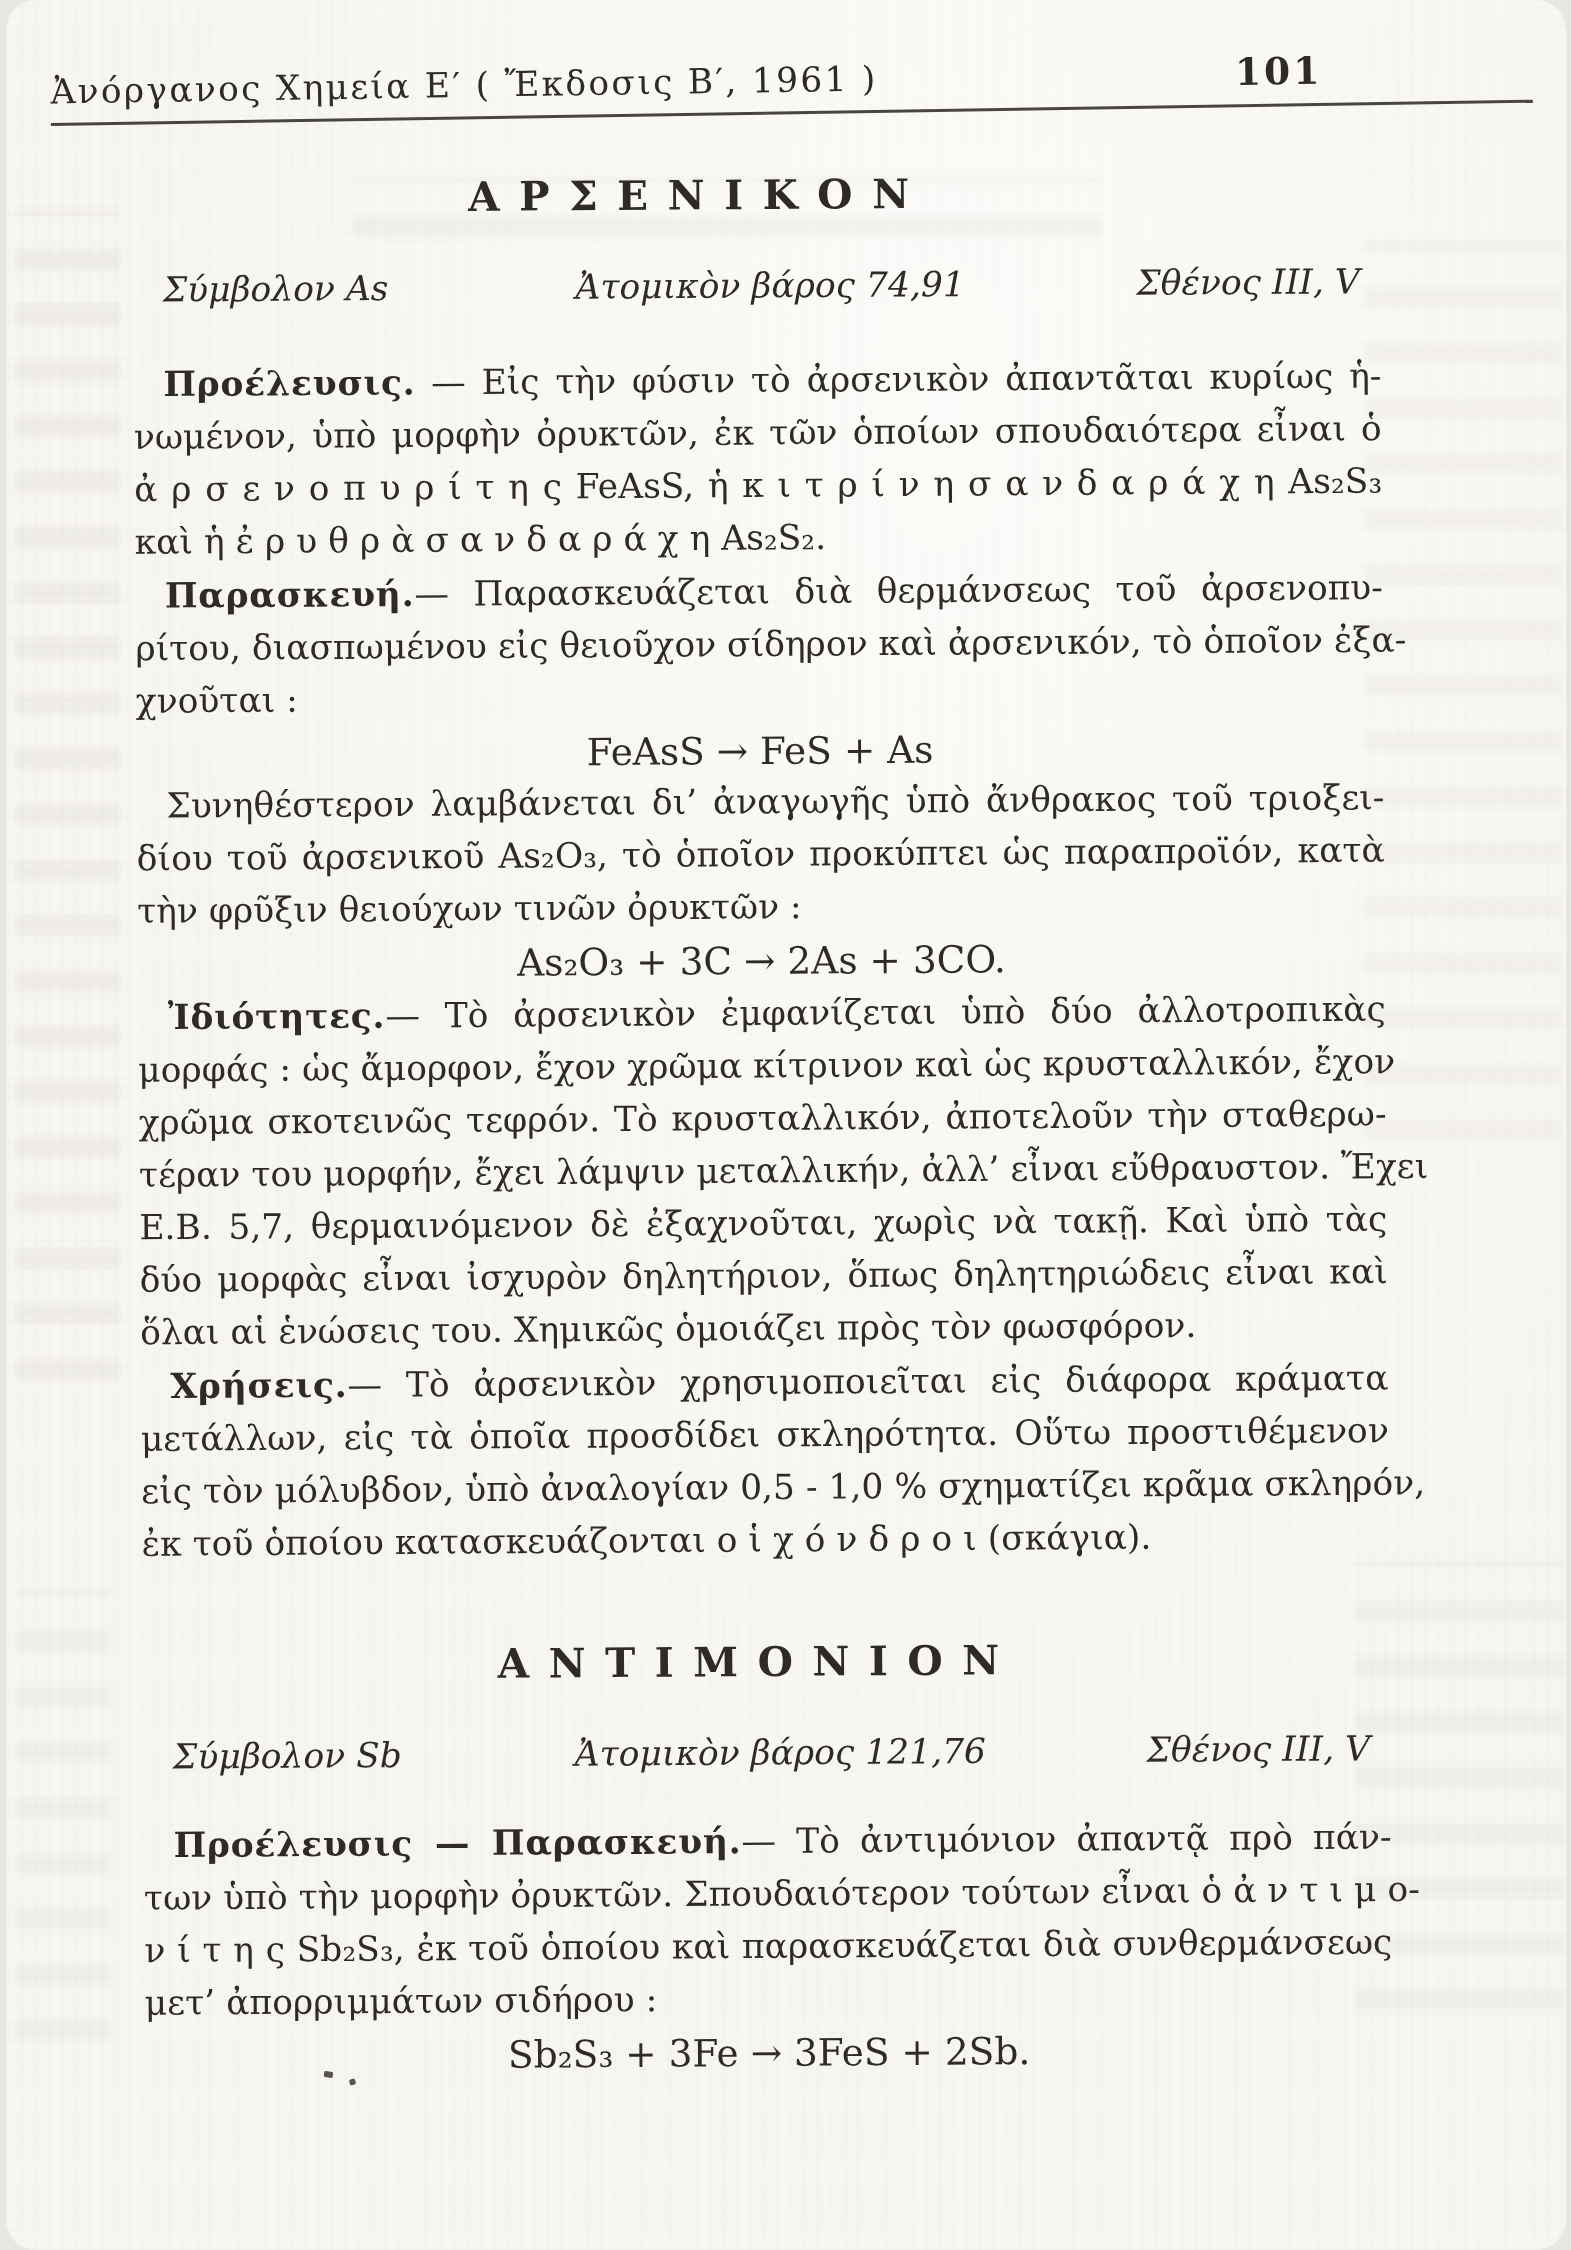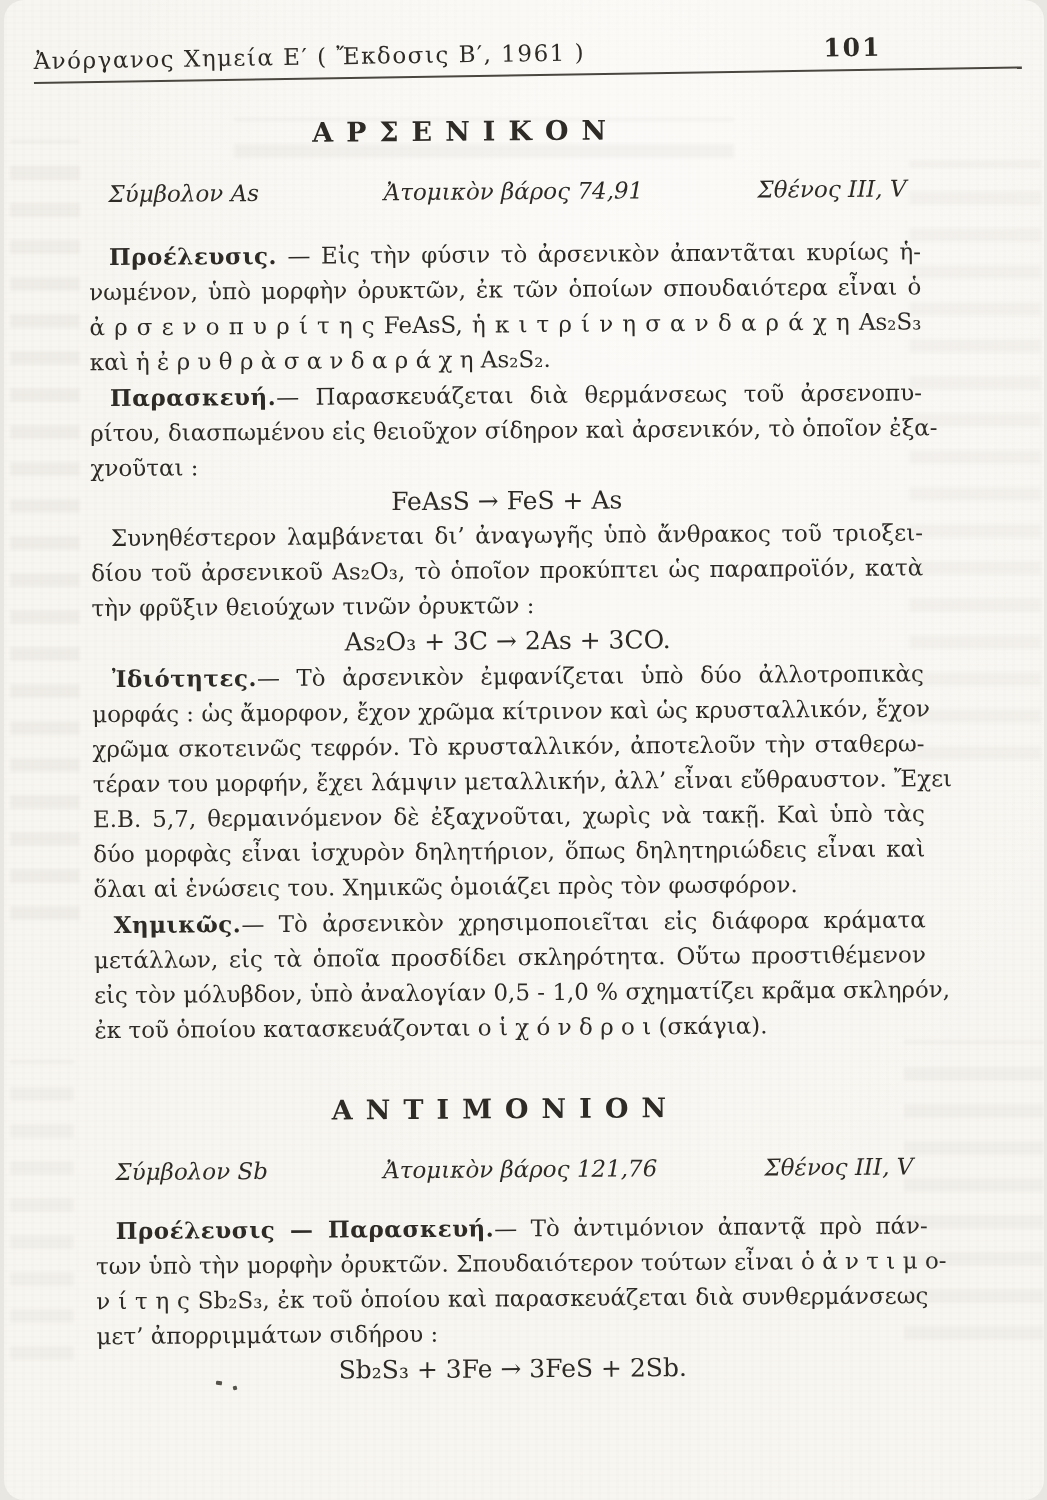--- a/index.html
+++ b/index.html
@@ -115,21 +115,21 @@
           <div class="para">
             <div class="line first"><b class="lead">Ἰδιότητες.</b>— Τὸ ἀρσενικὸν ἐμφανίζεται ὑπὸ δύο ἀλλοτροπικὰς</div>
             <div class="line">μορφάς : ὡς ἄμορφον, ἔχον χρῶμα κίτρινον καὶ ὡς κρυσταλλικόν, ἔχον</div>
             <div class="line">χρῶμα σκοτεινῶς τεφρόν. Τὸ κρυσταλλικόν, ἀποτελοῦν τὴν σταθερω-</div>
             <div class="line">τέραν του μορφήν, ἔχει λάμψιν μεταλλικήν, ἀλλ’ εἶναι εὔθραυστον. Ἔχει</div>
             <div class="line">Ε.Β. 5,7, θερμαινόμενον δὲ ἐξαχνοῦται, χωρὶς νὰ τακῇ. Καὶ ὑπὸ τὰς</div>
             <div class="line">δύο μορφὰς εἶναι ἰσχυρὸν δηλητήριον, ὅπως δηλητηριώδεις εἶναι καὶ</div>
             <div class="line last">ὅλαι αἱ ἑνώσεις του. Χημικῶς ὁμοιάζει πρὸς τὸν φωσφόρον.</div>
           </div>
           <div class="para">
-            <div class="line first"><b class="lead">Χημικῶς.</b>— Τὸ ἀρσενικὸν χρησιμοποιεῖται εἰς διάφορα κράματα</div>
+            <div class="line first"><b class="lead">Χρήσεις.</b>— Τὸ ἀρσενικὸν χρησιμοποιεῖται εἰς διάφορα κράματα</div>
             <div class="line">μετάλλων, εἰς τὰ ὁποῖα προσδίδει σκληρότητα. Οὕτω προστιθέμενον</div>
             <div class="line">εἰς τὸν μόλυβδον, ὑπὸ ἀναλογίαν 0,5 - 1,0 % σχηματίζει κρᾶμα σκληρόν,</div>
             <div class="line last">ἐκ τοῦ ὁποίου κατασκευάζονται ο ἱ χ ό ν δ ρ ο ι (σκάγια).</div>
           </div>
         </div>
     </div>
 
     <div class="section" data-idx="1">
       <div class="section-title">ΑΝΤΙΜΟΝΙΟΝ</div>
       <div class="inforow">

